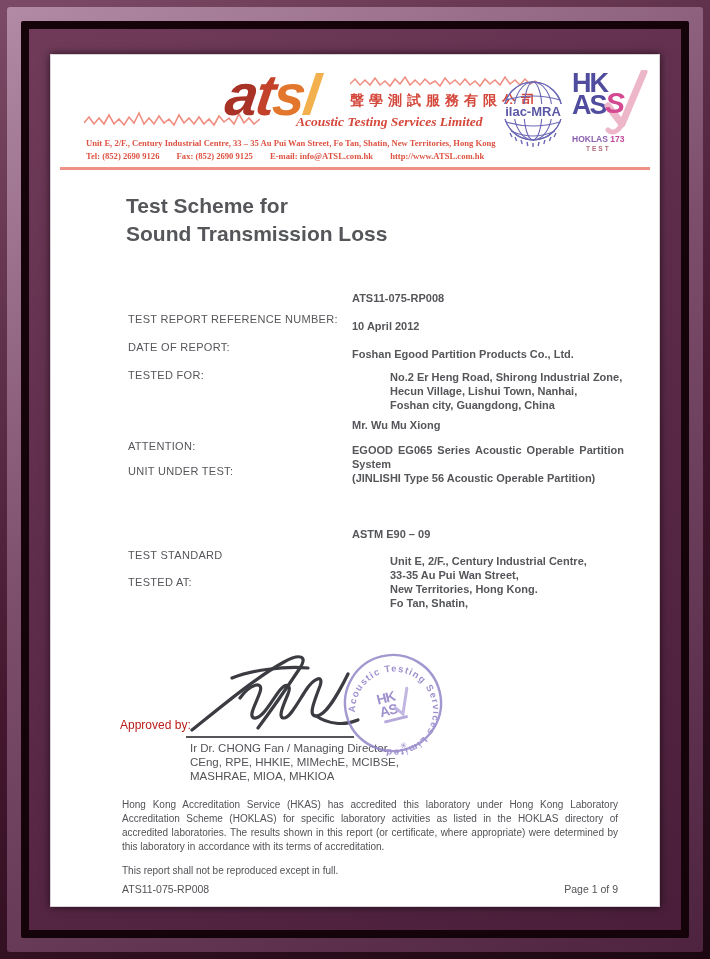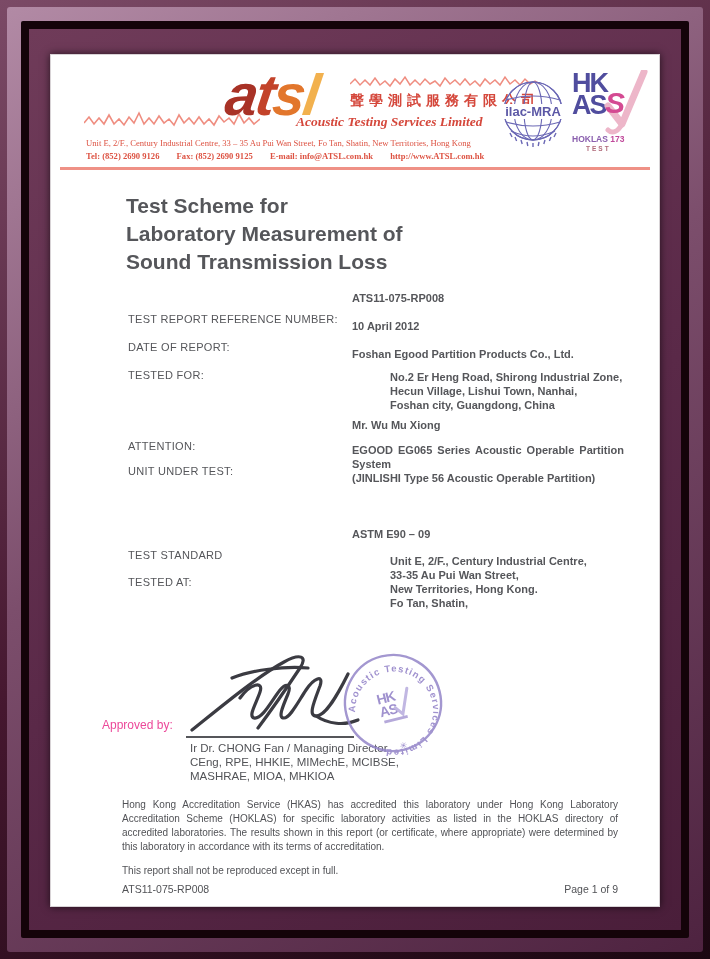--- a/index.html
+++ b/index.html
@@ -20,21 +20,21 @@
   .wave { position:absolute; }
   .atsl-logo { position:absolute; left:176px; top:12px; font-style:italic; font-weight:bold;
                font-size:58px; letter-spacing:-2px; transform:skewX(-8deg); line-height:1; }
   .atsl-logo .la { color:#a83226; } .atsl-logo .lt { color:#c3432a; }
   .atsl-logo .ls { color:#e2762c; } .atsl-logo .ll { color:#f2b14e; }
   .cn-name { position:absolute; left:300px; top:38px; font-size:14px; font-weight:bold;
              letter-spacing:5px; color:#d5483c; white-space:nowrap; }
   .en-name { position:absolute; left:246px; top:60px; font-family:"Liberation Serif", serif;
              font-style:italic; font-weight:bold; font-size:13.5px; color:#d5483c; white-space:nowrap; }
   .addr1 { position:absolute; left:36px; top:84px; font-family:"Liberation Serif", serif;
-           font-weight:normal; font-size:8.6px; color:#dd5242; white-space:nowrap; }
+           font-weight:bold; font-size:8.6px; color:#dd5242; white-space:nowrap; }
   .addr2 { position:absolute; left:36px; top:97px; font-family:"Liberation Serif", serif;
            font-weight:bold; font-size:8.6px; color:#dd5242; white-space:nowrap; }
   .addr2 span { margin-right:15px; }
   .rule { position:absolute; left:10px; top:113px; width:590px; height:3px; background:#ef9186; }
 
   .ilac { position:absolute; left:448px; top:24px; }
   .hkas { position:absolute; left:522px; top:18px; width:80px; height:104px; }
   .hkas .big { font-weight:900; font-size:27px; line-height:.82; letter-spacing:-2px; color:#504d9e; }
   .hkas .magenta-s { position:absolute; left:33px; top:14px; font-style:italic; font-weight:bold;
                      font-size:30px; color:#d44a92; }
@@ -48,21 +48,21 @@
            color:#55565a; line-height:28px; }
 
   
   .row { position:absolute; left:78px; display:grid; grid-template-columns:224px 272px; column-gap:0; }
   .row .lbl { font-size:11px; font-weight:normal; color:#55565a; letter-spacing:.3px;margin-top:22px; }
   .row .val { font-size:11px; font-weight:bold; color:#55565a; line-height:14px; }
   .row .val p.just { text-align:justify; }
   .row .val div { white-space:nowrap;padding-left:38px; }
 
   
-  .approved { position:absolute; left:52px; top:664px; font-size:12px; color:#ec4899; }
+  .approved { position:absolute; left:70px; top:664px; font-size:12px; color:#b91c1c; }
   .sig { position:absolute; left:138px; top:596px; }
   .sig-line { position:absolute; left:136px; top:682px; width:168px; height:2px; background:#55565a; }
   .sig-names { position:absolute; left:140px; top:687px; font-size:11.5px; font-weight:normal;
                color:#525357; line-height:14.2px; white-space:nowrap; }
   .stamp { position:absolute; left:286px; top:592px; opacity:.85; transform:rotate(-14deg); }
 
   
   .accred { position:absolute; left:72px; top:744px; width:496px; font-size:10px; line-height:14px;
             color:#515256; text-align:justify; }
   .note { position:absolute; left:72px; top:811px; font-size:10px; color:#515256; }
@@ -126,21 +126,20 @@
     </svg>
     <div class="big">HK</div>
     <div class="big" style="display:inline-block">A</div><div class="big" style="display:inline-block">S</div>
     <div class="magenta-s">S</div>
     <div class="hoklas"><span>HOKLAS </span><b>173</b></div>
     <div class="test">TEST</div>
   </div>
 
   <div class="title">
     <div>Test Scheme for</div>
-    <div>Laboratory Measurement of</div>
     <div>Sound Transmission Loss</div>
   </div>
 
   <div class="row" style="top:237px">
     <span class="lbl">TEST REPORT REFERENCE NUMBER:</span>
     <span class="val">ATS11-075-RP008</span>
   </div>
 
   <div class="row" style="top:265px">
     <span class="lbl">DATE OF REPORT:</span>

